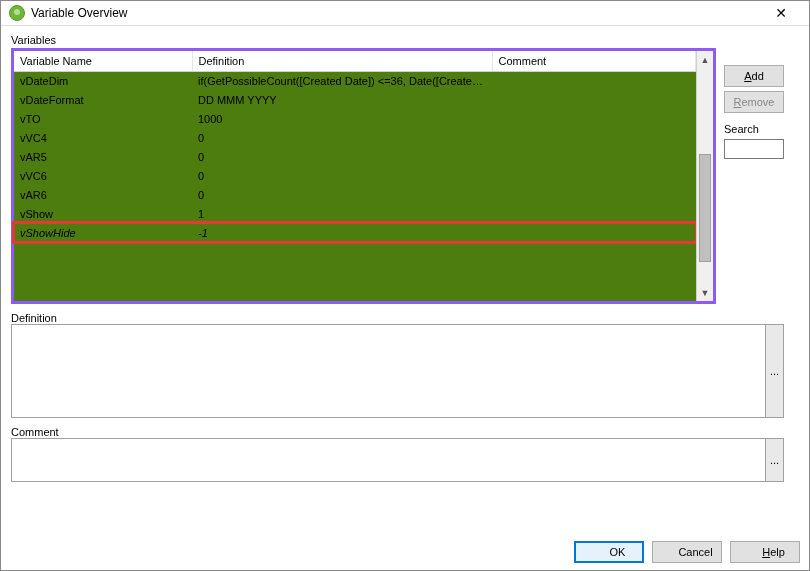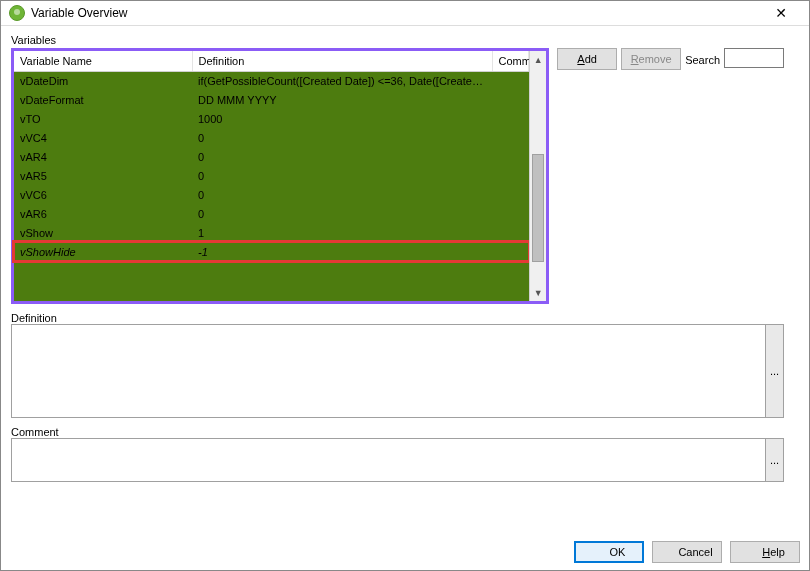--- a/index.html
+++ b/index.html
@@ -106,21 +106,21 @@
   col.col-name { width: 178px; }
   col.col-def  { width: 300px; }
   col.col-com  { }
 
   .highlight-row {
     outline: 3px solid #e53935;
     outline-offset: -1px;
     font-style: italic;
   }
 
-  .side-panel { flex:1; display:flex; flex-direction:row; gap:4px; }
+  .side-panel { flex:1; display:flex; flex-direction:column; gap:4px;margin-top:17px; }
   .side-btn {
     width: 60px;
     height: 22px;
     border: 1px solid #adadad;
     background: #e1e1e1;
     font-size: 11px;
     font-family: inherit;
     cursor: pointer;
   }
   .side-btn[disabled] {
@@ -228,25 +228,20 @@
               <td>vTO</td>
               <td>1000</td>
               <td></td>
             </tr>
             <tr>
               <td>vVC4</td>
               <td>0</td>
               <td></td>
             </tr>
             <tr>
-              <td>vAR4</td>
-              <td>0</td>
-              <td></td>
-            </tr>
-            <tr>
               <td>vAR5</td>
               <td>0</td>
               <td></td>
             </tr>
             <tr>
               <td>vVC6</td>
               <td>0</td>
               <td></td>
             </tr>
             <tr>

